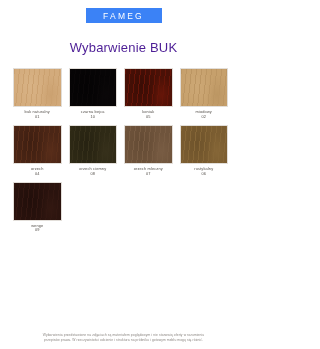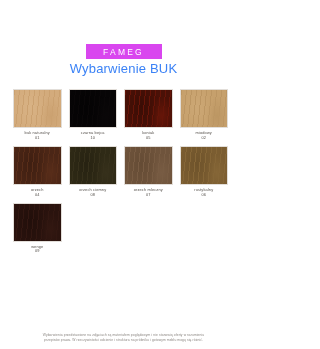--- a/index.html
+++ b/index.html
@@ -42,23 +42,23 @@
     font-size: 8.5px;
     font-weight: 400;
     font-family: "Liberation Sans", sans-serif;
   }
 
   
   .title {
     text-align: center;
     font-size: 13px;
     font-weight: 400;
-    color: #3b82f6;
+    color: #4c1d95;
     letter-spacing: 0.2px;
-    margin-top: 2px;
+    margin-top: 17px;
     margin-bottom: 0;
   }
 
   
   .grid {
     margin-top: 13px;
     padding: 0 12px 0 13px;
     display: flex;
     flex-wrap: wrap;
     gap: 0px;
@@ -121,21 +121,21 @@
     color: #8a8580;
     letter-spacing: 0.1px;
   }
 </style>
 </head>
 <body>
 
 <div class="page">
 
   <div class="logo-wrap">
-    <div class="logo-bar" style="background: #d946ef; color: rgb(255, 255, 255); margin-top: 36px;">FAMEG</div>
+    <div class="logo-bar" style="background: #3b82f6; color: rgb(255, 255, 255);">FAMEG</div>
   </div>
 
   <h1 class="title">Wybarwienie BUK</h1>
 
   <div class="grid">
       <div class="cell">
         <div class="swatch" style="background: rgb(211, 171, 124);">
           <div class="grain" style="background: repeating-linear-gradient(96deg, rgb(197, 154, 104) 0px, rgb(197, 154, 104) 1px, transparent 1px, transparent 5px), radial-gradient(60% 120% at 35% 45%, rgb(221, 185, 140) 0%, transparent 62%), radial-gradient(45% 90% at 78% 70%, rgb(197, 154, 104) 0%, transparent 58%);"></div>
         </div>
         <div class="cap">

